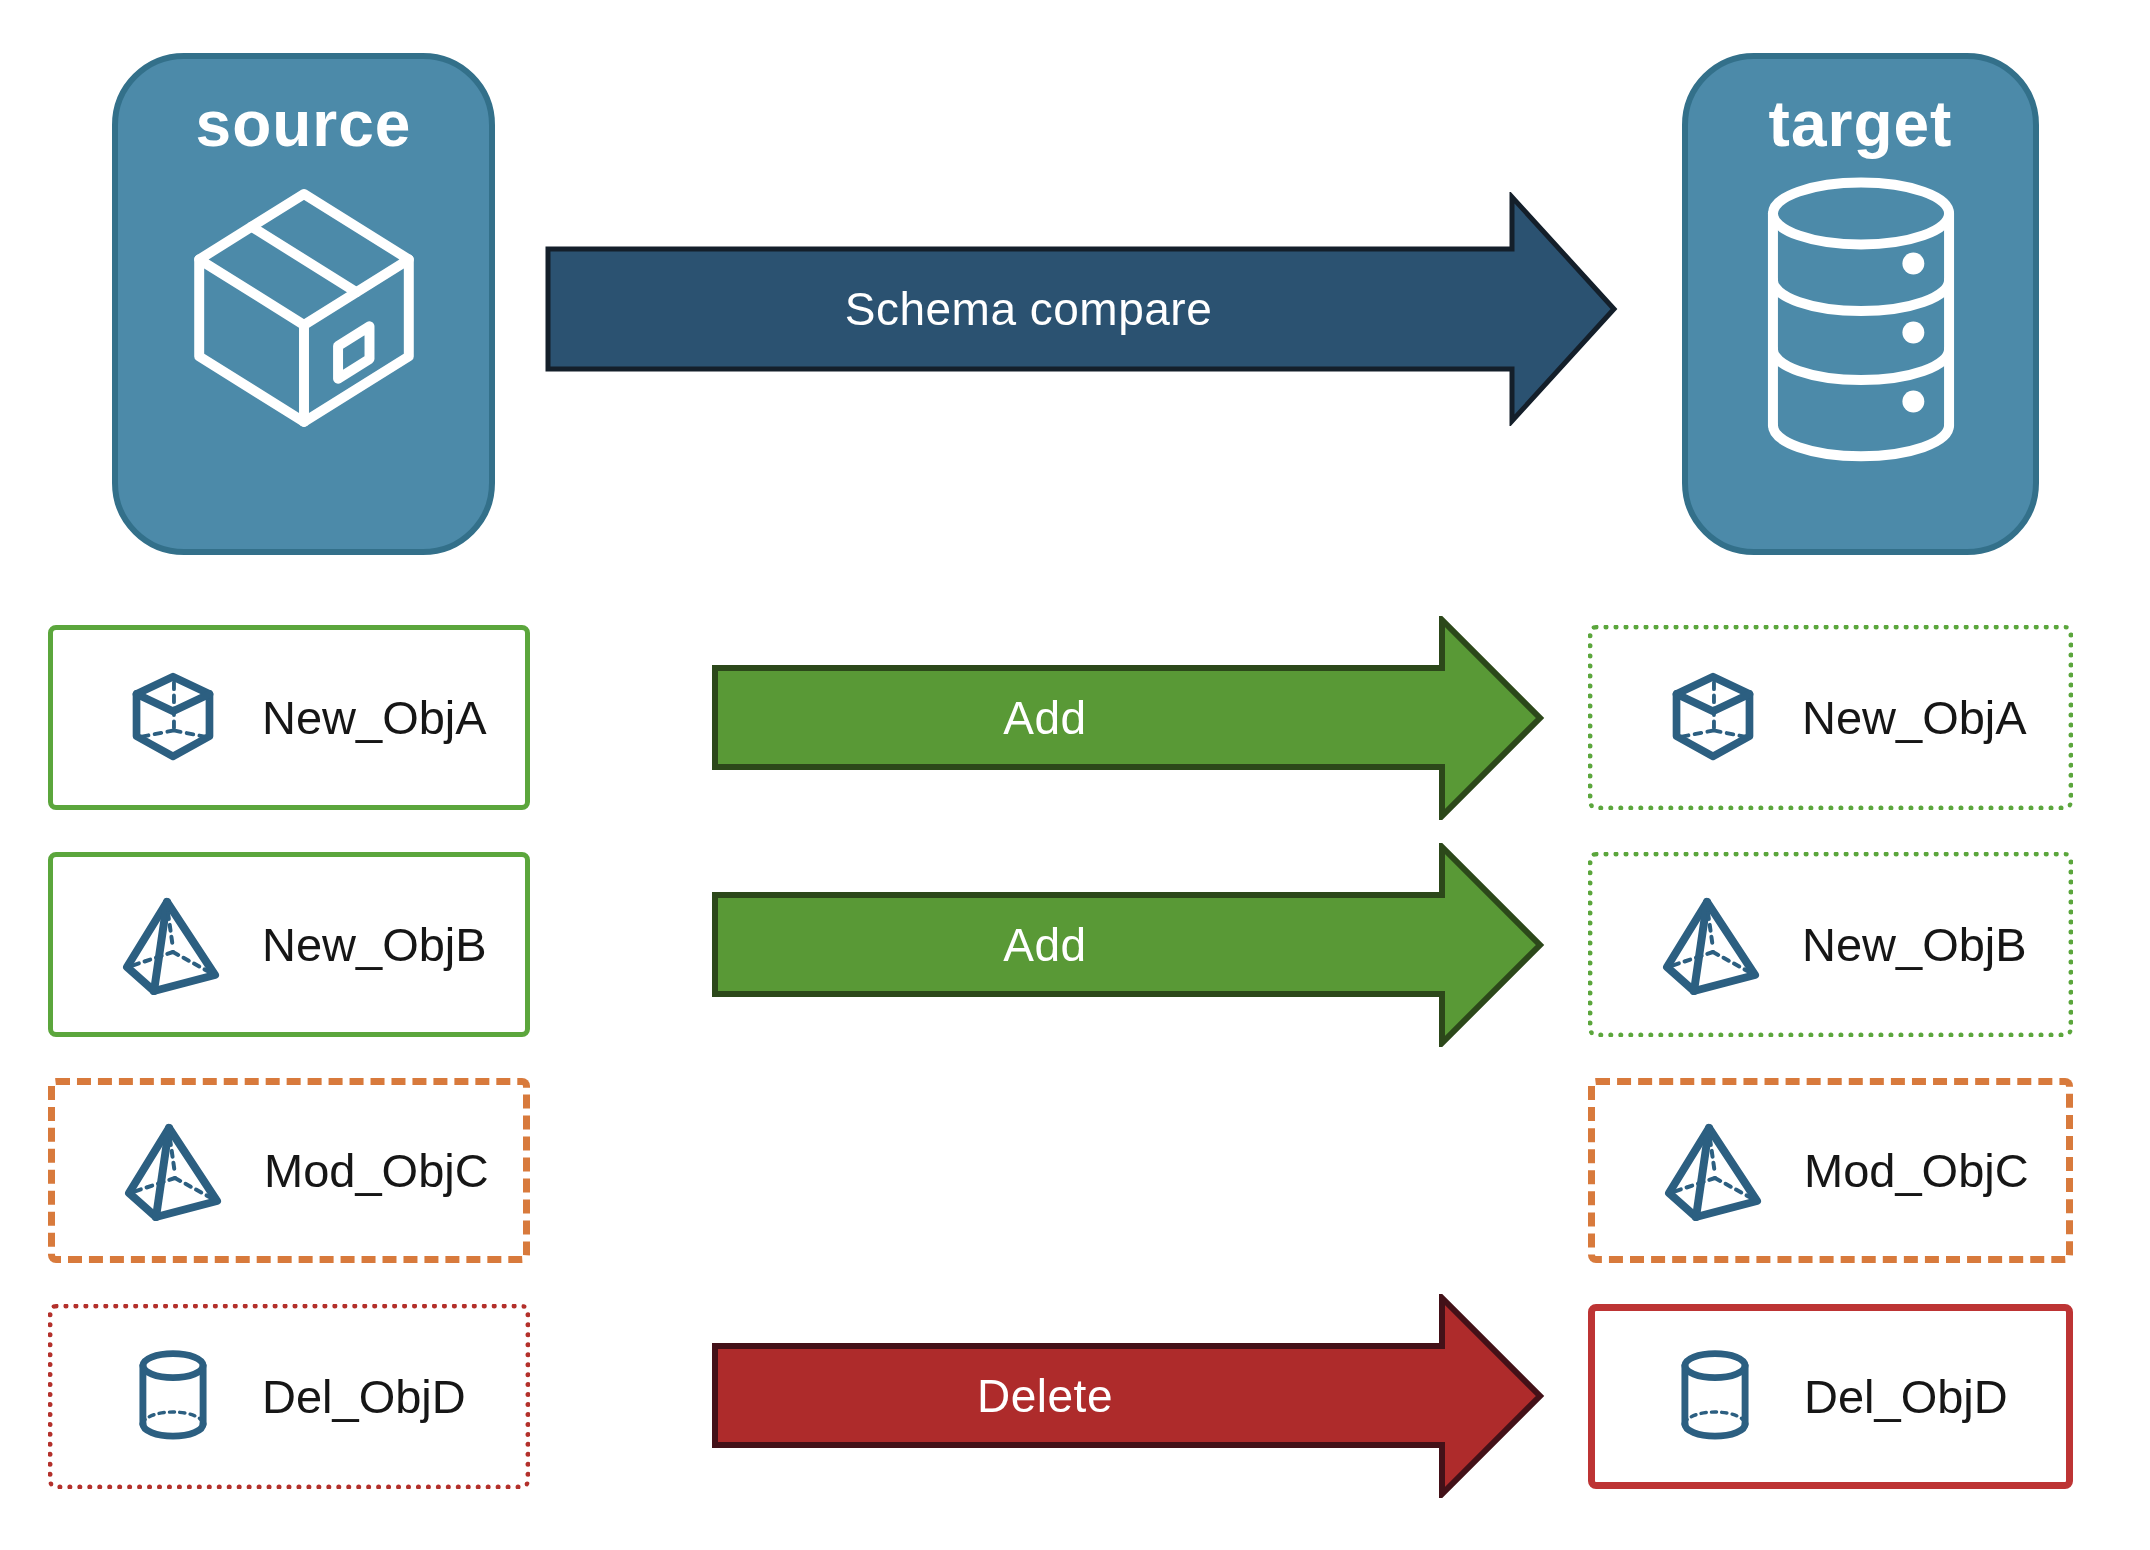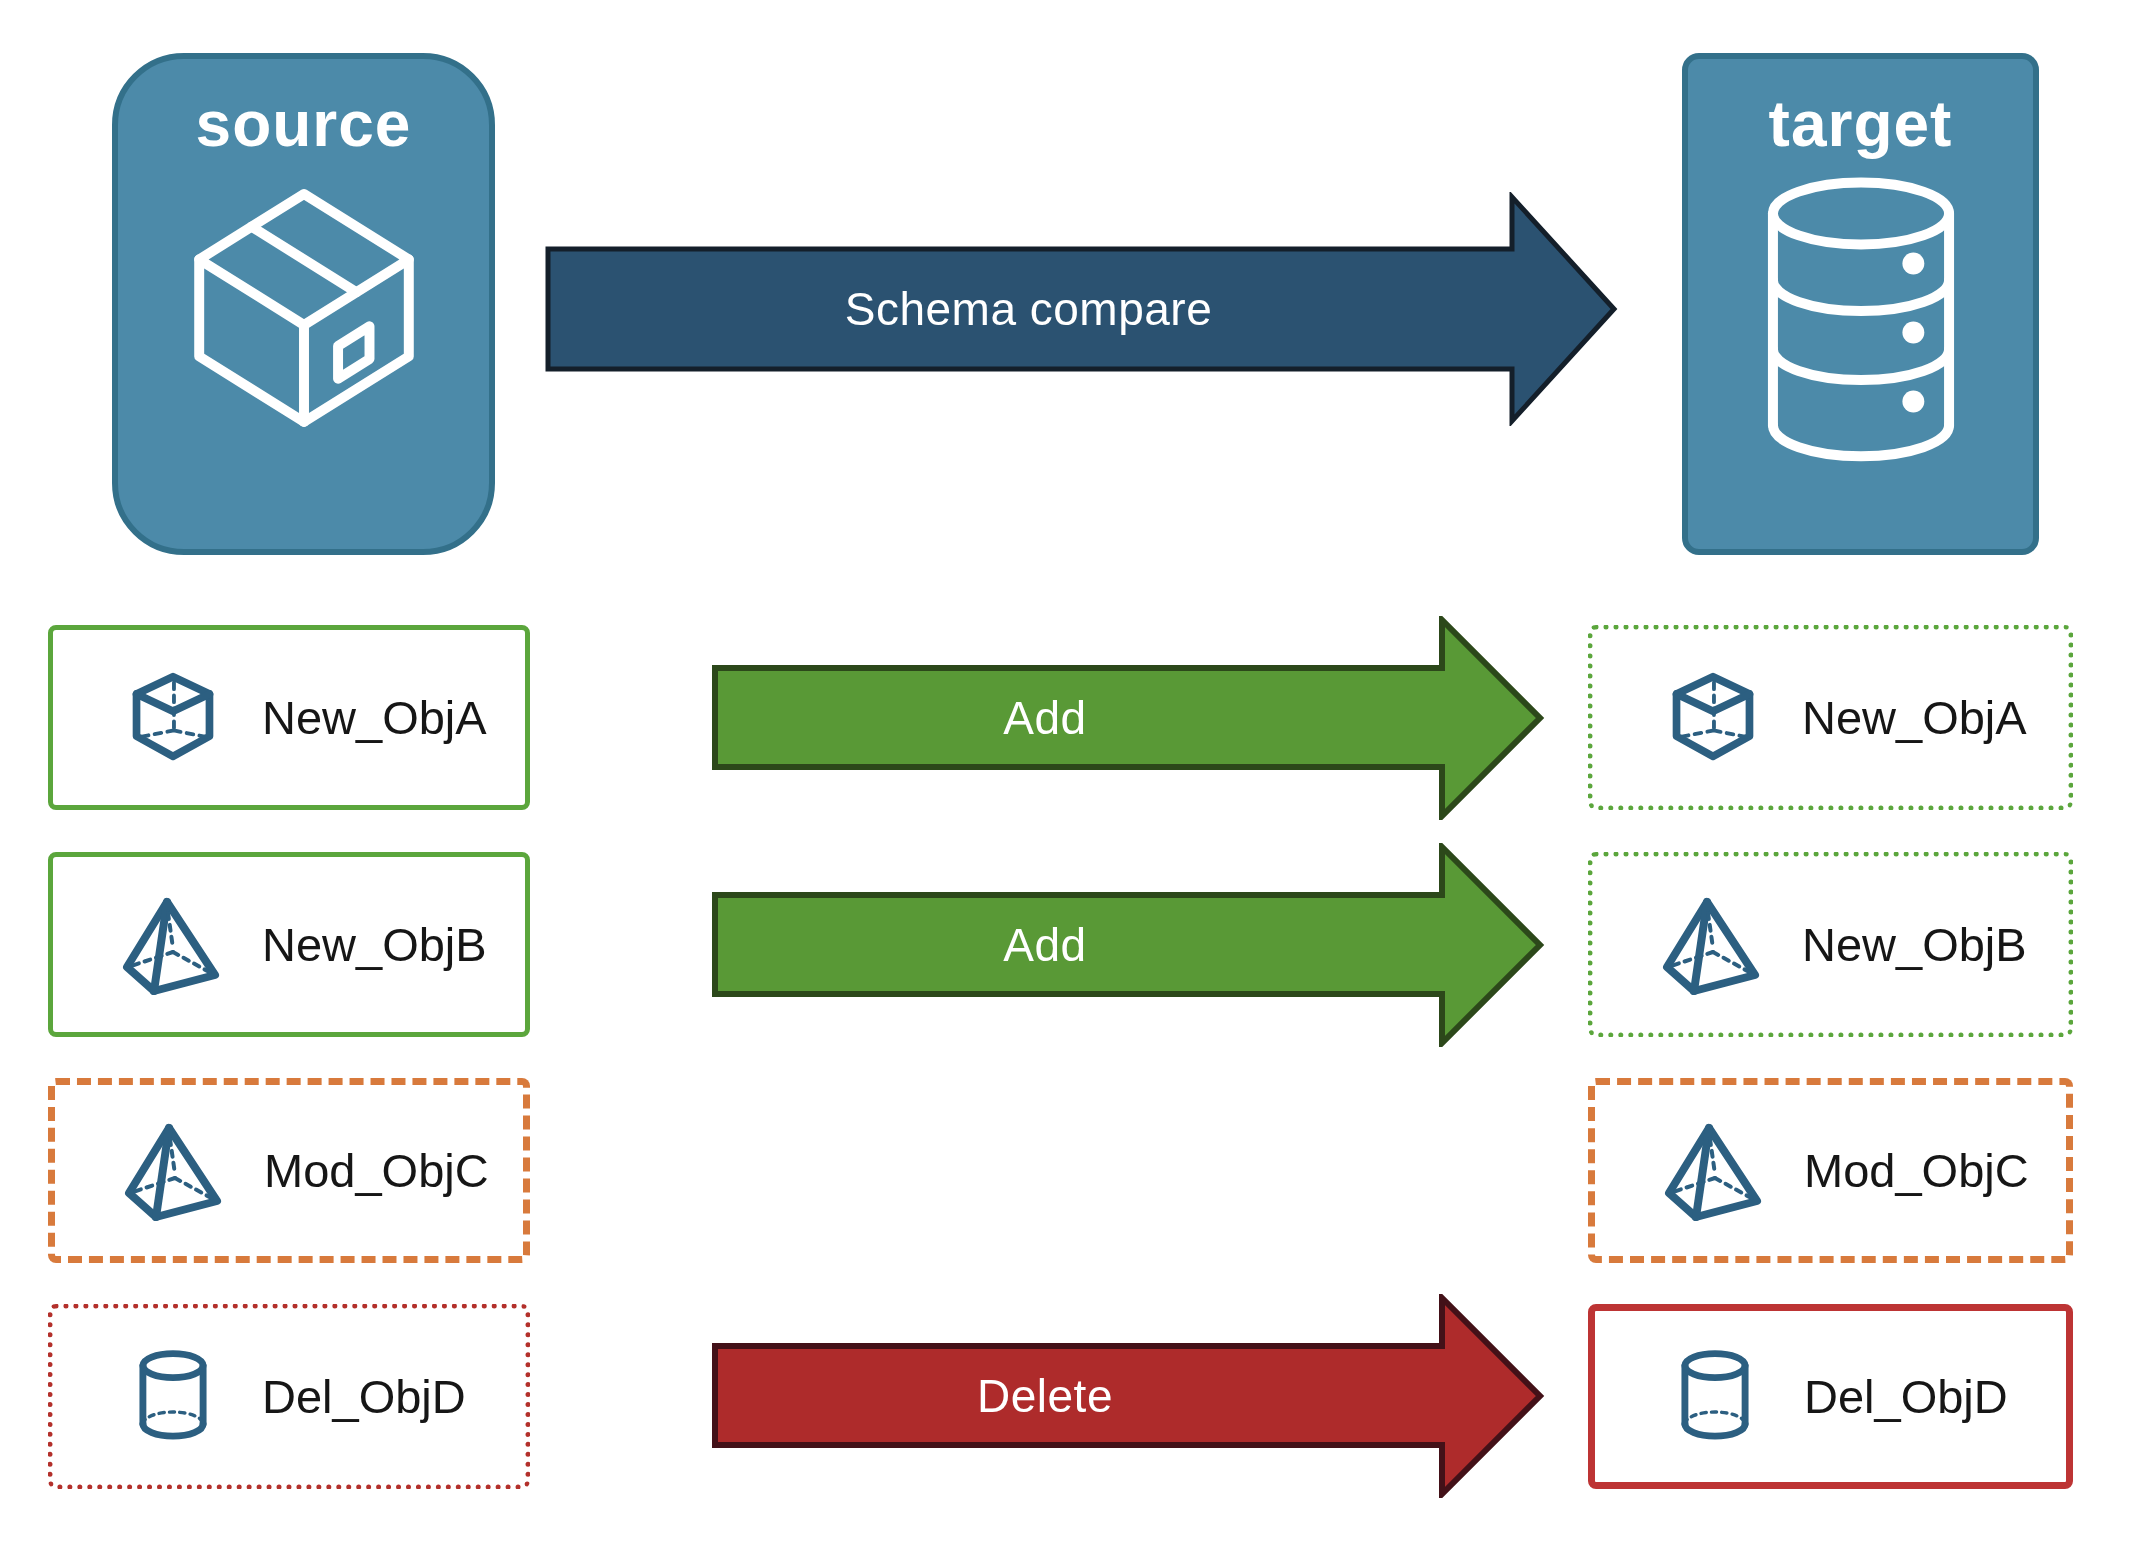--- a/index.html
+++ b/index.html
@@ -14,21 +14,21 @@
   
   .panel {
     position:absolute;
     background:#4C8AA9;
     border:6px solid #33708A;
     border-radius:72px;
     box-sizing:border-box;
     display:flex; flex-direction:column; align-items:center;
   }
   .panel-source { left:112px; top:53px; width:383px; height:502px; }
-  .panel-target { left:1682px; top:53px; width:357px; height:502px;border-radius:17px; }
+  .panel-target { left:1682px; top:53px; width:357px; height:502px; }
   .panel-title {
     margin-top:30px;
     font-size:64px; font-weight:bold; color:#ffffff;
     letter-spacing:1px; line-height:1.1;
   }
   .panel-icon { margin-top:14px; }
 
   
   .arrow-wrap { position:absolute; }
   .arrow-wrap svg { display:block; }

